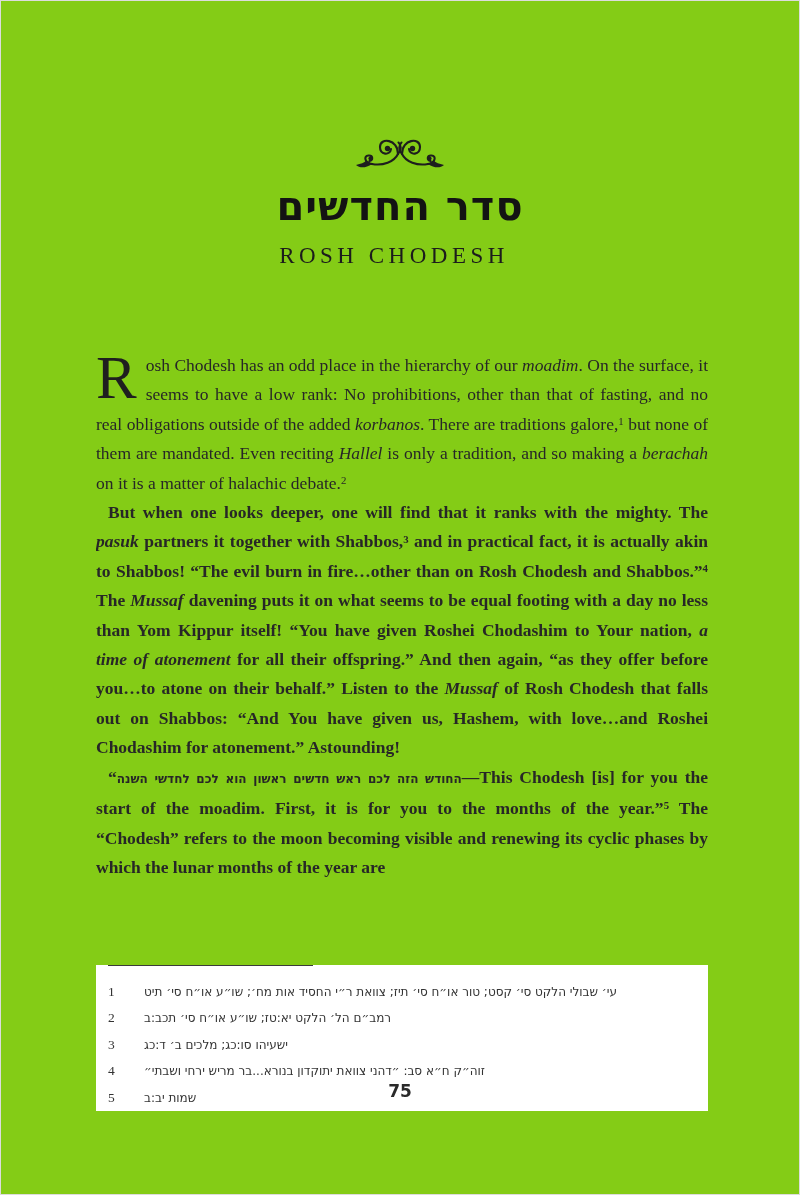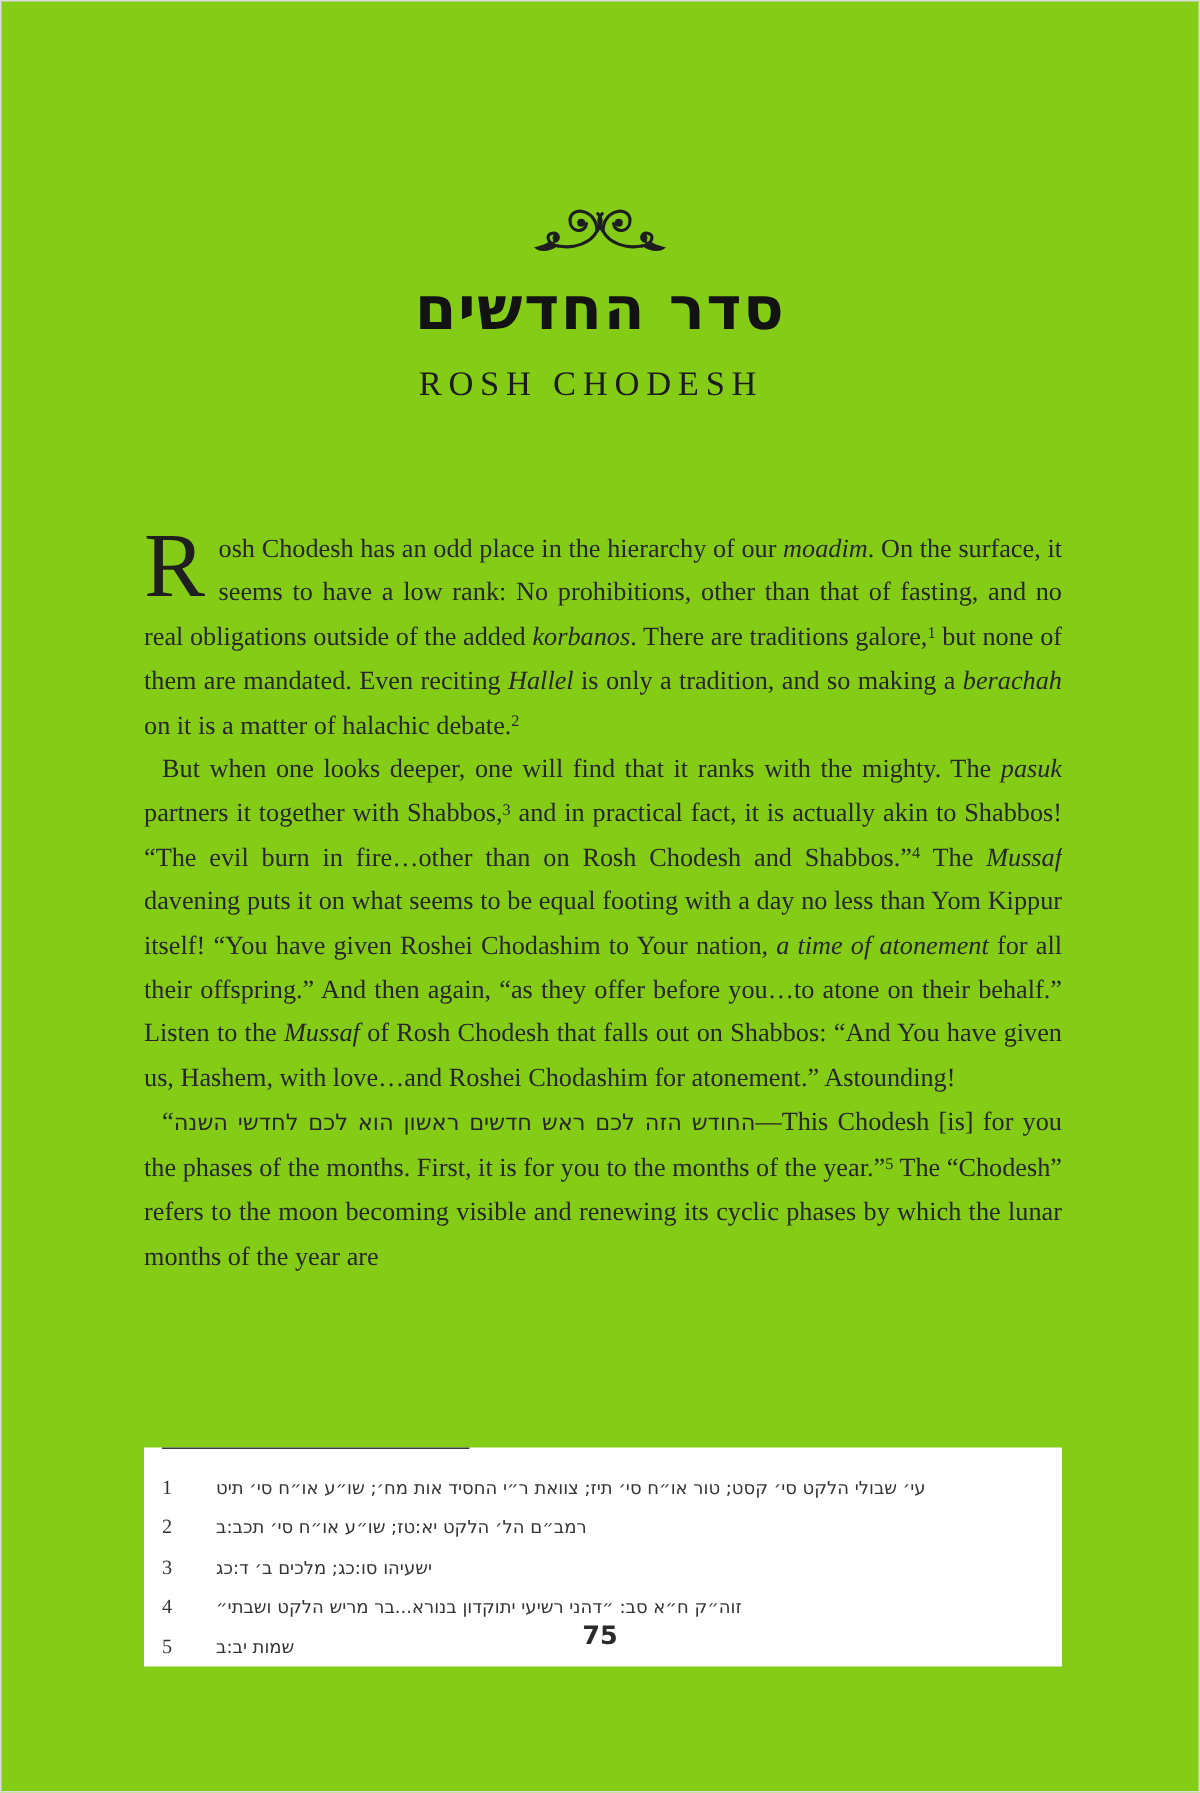--- a/index.html
+++ b/index.html
@@ -56,38 +56,38 @@
     top: 350px; left: 95px;
     width: 612px;
     max-height: 612px;
     overflow: hidden;
     font-size: 17.5px;
     line-height: 29.4px;
     text-align: justify;
     color: #272727;
   }
   .body-text p { margin: 0; }
-  .body-text p.indent { text-indent: 12px; }
+  .body-text p.indent { text-indent: 12px; font-weight: bold; }
   .dropcap {
     float: left;
     font-size: 61px;
     line-height: 48px;
     padding: 3px 9px 0 0;
     color: #1f1f1f;
   }
   .it { font-style: italic; margin-top: 24px; }
   .sup {
     font-size: 0.62em;
     position: relative;
     top: -0.45em;
     line-height: 0;
   }
   .he {
     font-family: "DejaVu Sans", sans-serif;
-    font-size: 15px;
+    font-size: 12px;
     unicode-bidi: isolate;
   }
 
   
   .footnotes {
     position: absolute;
     top: 964px; left: 95px;
     width: 612px;
     background: #ffffff;
   }
@@ -151,41 +151,41 @@
     </svg>
   </div>
 
   <h1 class="hebrew-title">סדר החדשים</h1>
 
   <h2 class="subtitle">ROSH CHODESH</h2>
 
   <div class="body-text">
       <p><span class="dropcap">R</span><span>osh Chodesh has an odd place in the hierarchy of our </span><span class="it">moadim</span><span>. On the surface, it seems to have a low rank: No prohibitions, other than that of fasting, and no real obligations outside of the added </span><span class="it">korbanos</span><span>. There are traditions galore,</span><span class="sup">1</span><span> but none of them are mandated. Even reciting </span><span class="it">Hallel</span><span> is only a tradition, and so making a </span><span class="it">berachah</span><span> on it is a matter of halachic debate.</span><span class="sup">2</span></p>
       <p class="indent"><span>But when one looks deeper, one will find that it ranks with the mighty. The </span><span class="it">pasuk</span><span> partners it together with Shabbos,</span><span class="sup">3</span><span> and in practical fact, it is actually akin to Shabbos! “The evil burn in fire…other than on Rosh Chodesh and Shabbos.”</span><span class="sup">4</span><span> The </span><span class="it">Mussaf</span><span> davening puts it on what seems to be equal footing with a day no less than Yom Kippur itself! “You have given Roshei Chodashim to Your nation, </span><span class="it">a time of atonement</span><span> for all their offspring.” And then again, “as they offer before you…to atone on their behalf.” Listen to the </span><span class="it">Mussaf</span><span> of Rosh Chodesh that falls out on Shabbos: “And You have given us, Hashem, with love…and Roshei Chodashim for atonement.” Astounding!</span></p>
-      <p class="indent"><span>“</span><span class="he" dir="rtl">החודש הזה לכם ראש חדשים ראשון הוא לכם לחדשי השנה</span><span>—This Chodesh [is] for you the phases of the months. First, it is for you to the months of the year.”</span><span class="sup">5</span><span> The “Chodesh” refers to the moon becoming visible and renewing its cyclic phases by which the lunar months of the year are</span></p>
+      <p class="indent"><span>“</span><span class="he" dir="rtl">החודש הזה לכם ראש חדשים ראשון הוא לכם לחדשי השנה</span><span>—This Chodesh [is] for you the start of the moadim. First, it is for you to the months of the year.”</span><span class="sup">5</span><span> The “Chodesh” refers to the moon becoming visible and renewing its cyclic phases by which the lunar months of the year are</span></p>
     </div>
 
   <div class="footnotes">
     <hr class="fn-rule">
     <div>
         <div class="fn-row">
           <span class="fn-num">1</span>
           <span class="fn-text">עי׳ שבולי הלקט סי׳ קסט; טור או״ח סי׳ תיז; צוואת ר״י החסיד אות מח׳; שו״ע או״ח סי׳ תיט</span>
         </div>
         <div class="fn-row">
           <span class="fn-num">2</span>
           <span class="fn-text">רמב״ם הל׳ הלקט יא:טז; שו״ע או״ח סי׳ תכב:ב</span>
         </div>
         <div class="fn-row">
           <span class="fn-num">3</span>
           <span class="fn-text">ישעיהו סו:כג; מלכים ב׳ ד:כג</span>
         </div>
         <div class="fn-row">
           <span class="fn-num">4</span>
-          <span class="fn-text">זוה״ק ח״א סב: ״דהני רשיעי יתוקדון בנורא...בר מריש הלקט ושבתי״</span>
+          <span class="fn-text">זוה״ק ח״א סב: ״דהני צוואת יתוקדון בנורא...בר מריש ירחי ושבתי״</span>
         </div>
         <div class="fn-row">
           <span class="fn-num">5</span>
           <span class="fn-text">שמות יב:ב</span>
         </div>
       </div>
   </div>
 
   <div class="page-number">75</div>
 

